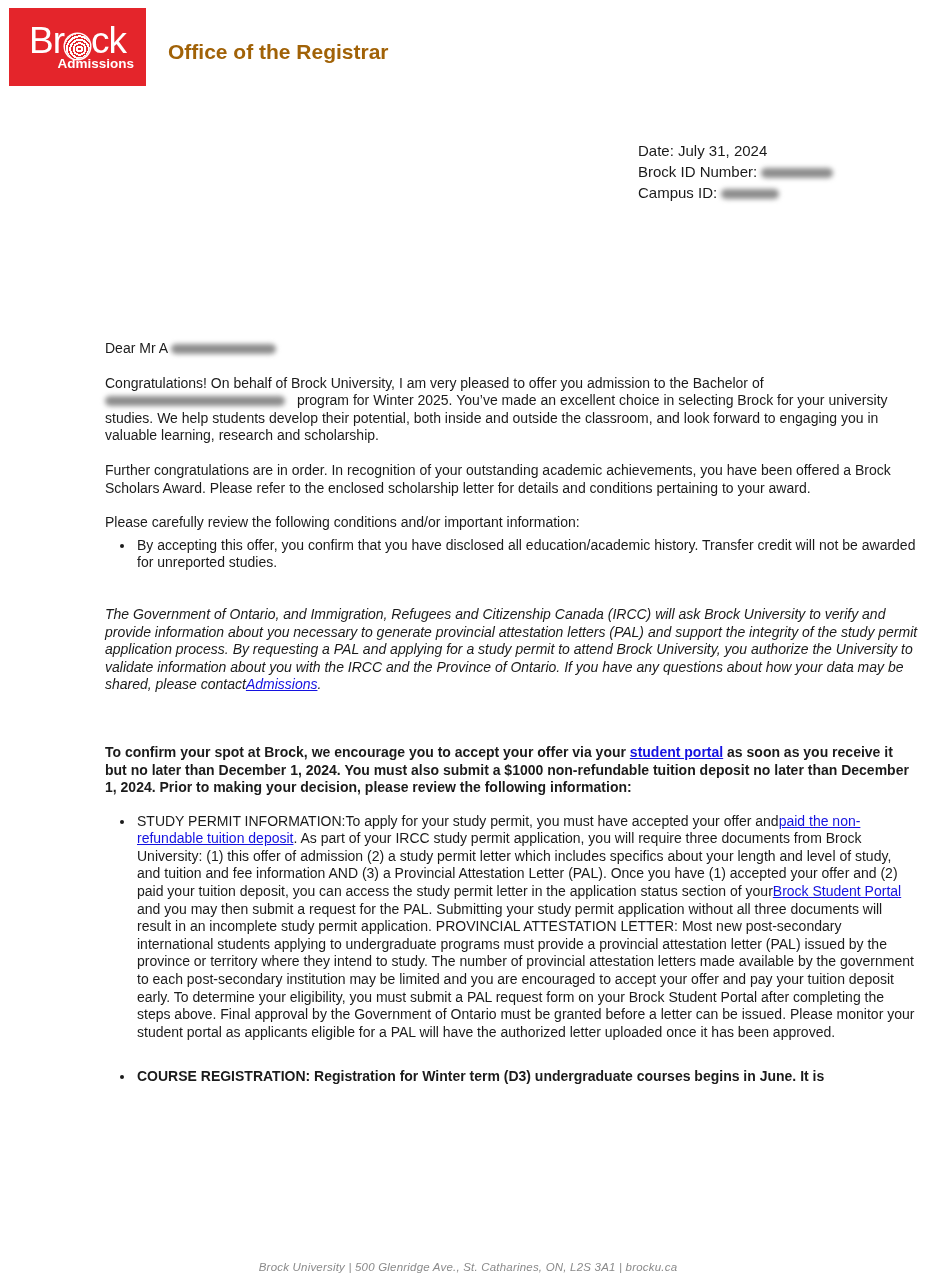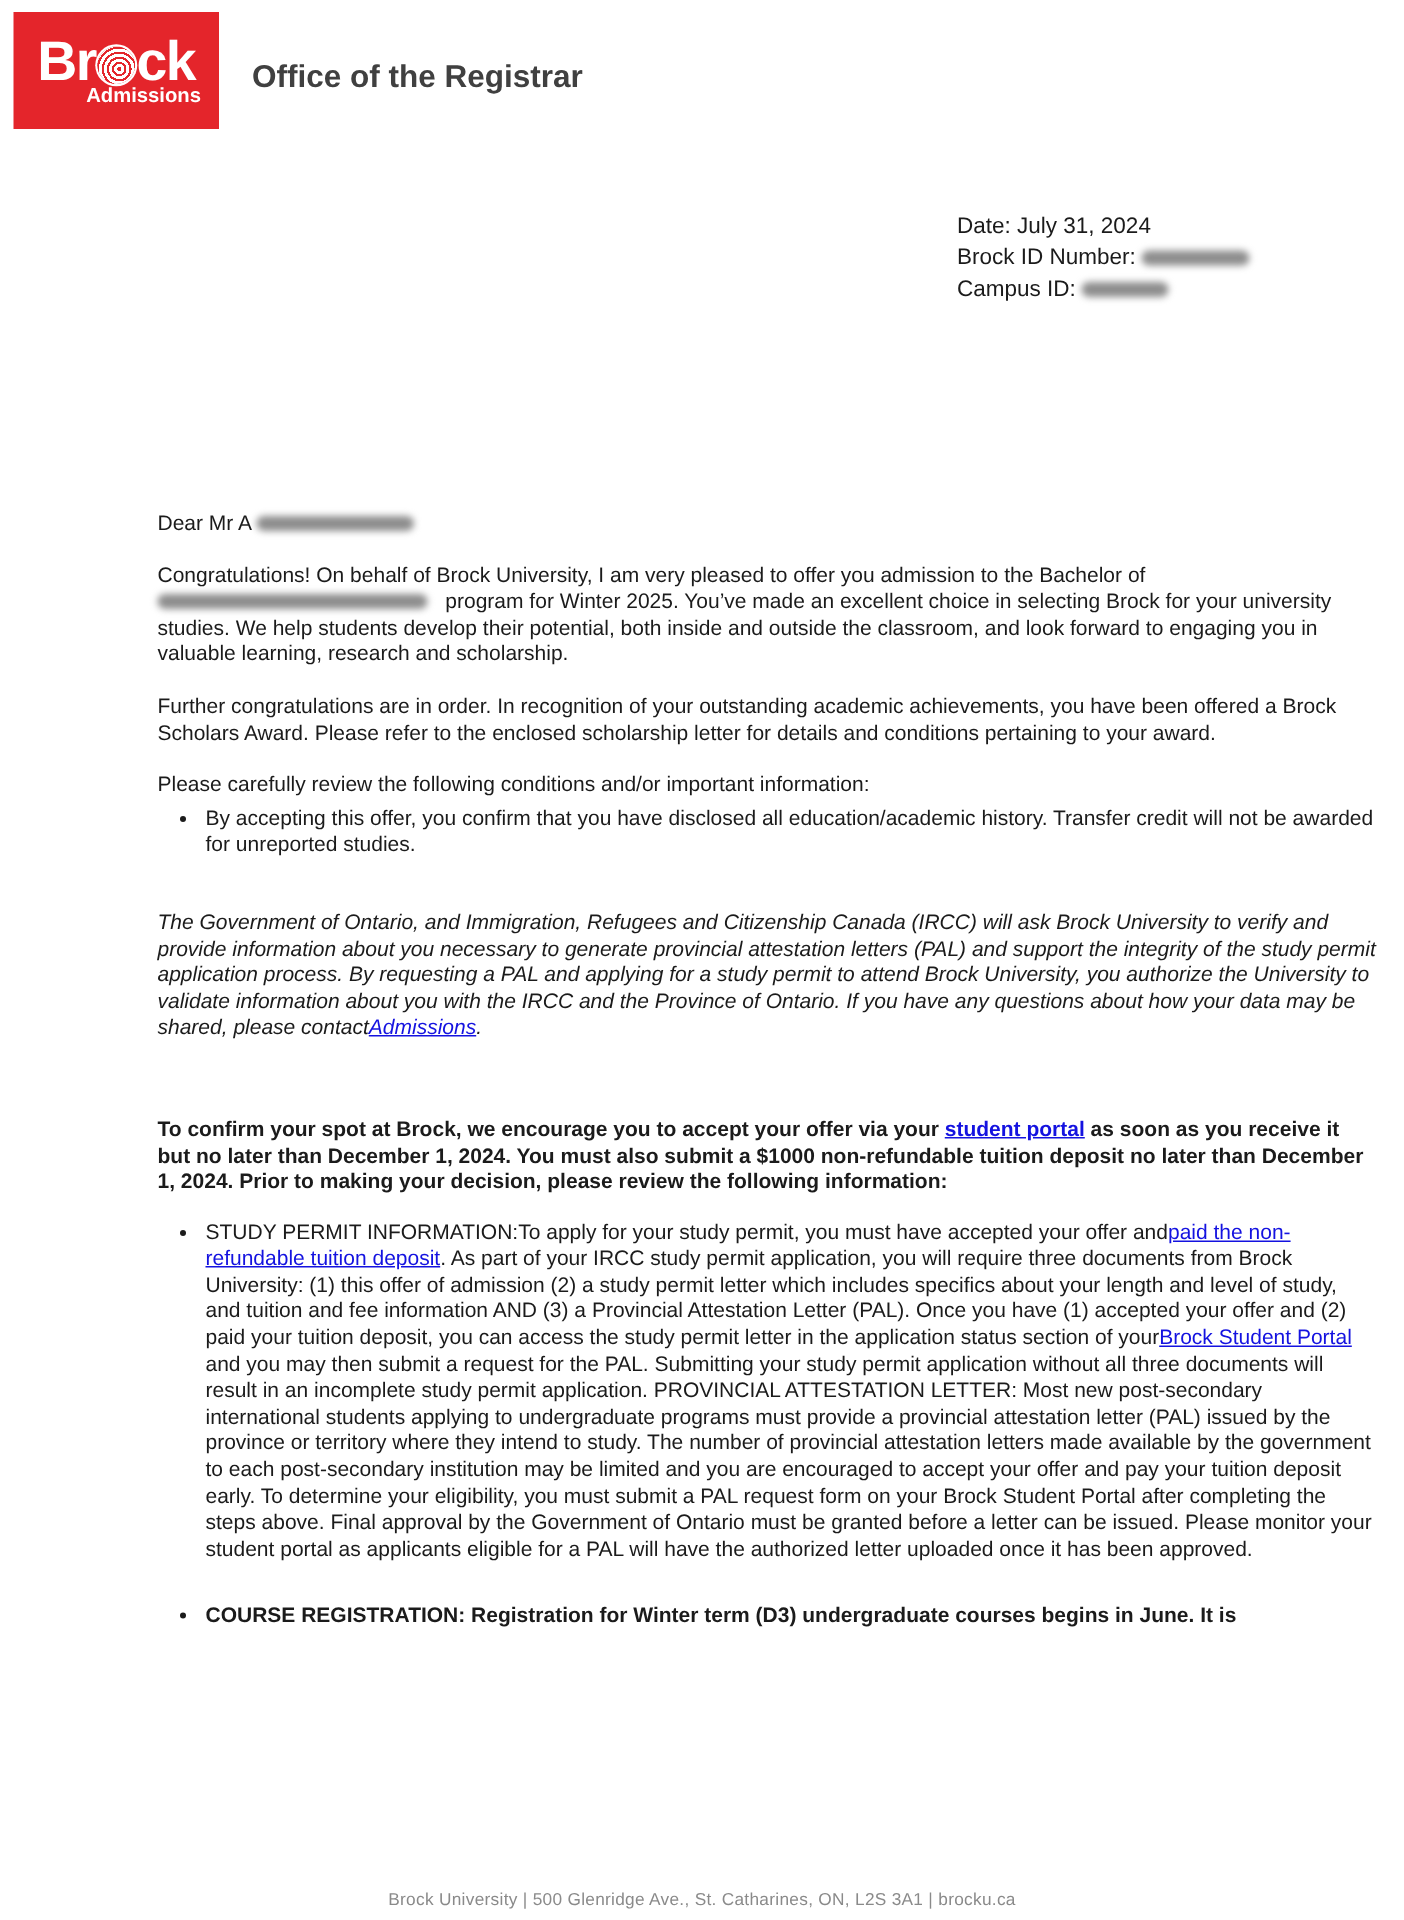--- a/index.html
+++ b/index.html
@@ -8,36 +8,36 @@
     background:#ffffff;overflow:hidden;
     font-family:"Liberation Sans",sans-serif;color:#1b1b1b;
   }
   
   .logo{
     position:absolute;left:9px;top:8px;width:137px;height:78px;
     background:#e4252b;display:flex;flex-direction:column;
     align-items:center;justify-content:center;
   }
   .logo-word{
-    color:#fff;font-weight:bold;font-size:37px;line-height:36px;
-    letter-spacing:-1px;display:flex;align-items:center;
+    color:#fff;font-weight:normal;font-size:37px;line-height:36px;
+    letter-spacing:-1px;display:flex;align-items:flex-end;
   }
   .fp-o{
     display:inline-block;width:25px;height:25px;border-radius:50%;
     margin:4px 1px 0 1px;
     background:repeating-radial-gradient(circle at 58% 60%, #e4252b 0 1.4px, #ffffff 1.4px 3.4px);
     box-shadow:0 0 0 1.5px #ffffff;
   }
   .logo-sub{
     color:#fff;font-weight:bold;font-size:13.5px;line-height:14px;
     align-self:flex-end;margin-right:12px;margin-top:-2px;
   }
   .office-title{
     position:absolute;left:168px;top:40px;
-    font-size:21px;font-weight:bold;color:#404040;text-align:right;
+    font-size:21px;font-weight:bold;color:#a16207;text-align:right;
   }
   
   .address{position:absolute;left:106px;top:140px;font-size:15px;line-height:21px;}
   .meta{position:absolute;left:638px;top:140px;font-size:15px;line-height:21px;}
   
   .rd{
     display:inline-block;height:10px;border-radius:5px;background:#8d8d8d;
     filter:blur(2.6px);vertical-align:-1px;margin-right:8px;
   }
   .rd:last-child{margin-right:0;}.w45{width:45px}.w55{width:55px}.w58{width:58px}
@@ -57,21 +57,21 @@
   .p4{margin-top:34px !important;font-style:italic;}
   .p5{margin-top:50px !important;font-weight:bold;}
   .ul2{margin:16px 0 0 0;padding-left:30px;}
   .ul2 li + li{margin-top:27px;font-weight:bold;}
   li{padding-left:2px;}
   li::marker{font-size:13px;}
   a{color:#1412e0;text-decoration:underline;cursor:pointer;}
   
   .footer{
     position:absolute;left:0;top:1261px;width:100%;text-align:center;
-    font-size:11.5px;color:#8a8a8a;letter-spacing:0.2px;
+    font-size:11.5px;color:#8a8a8a;letter-spacing:0.2px;font-style:italic;
   }
 </style>
 </head>
 <body>
 
 <div class="page">
 
   <div class="logo">
     <div class="logo-word">
       <span>Br</span>

